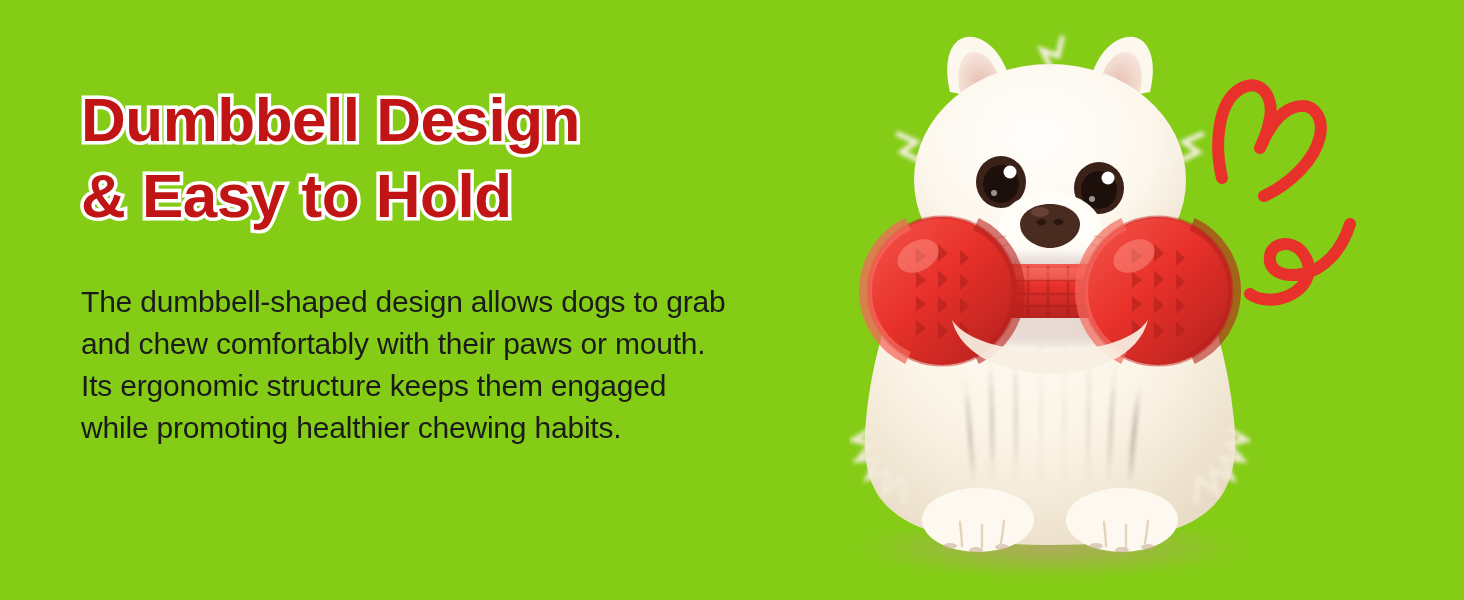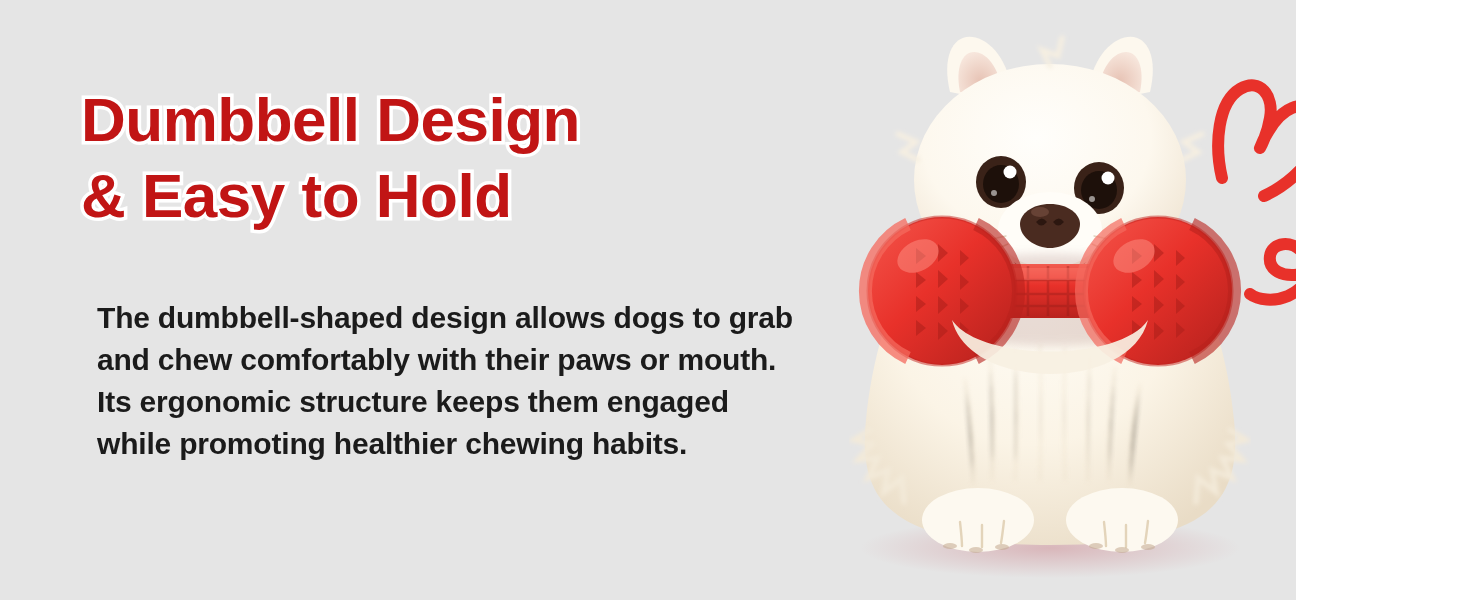--- a/index.html
+++ b/index.html
@@ -2,23 +2,23 @@
 <html><head>
 <meta charset="utf-8">
 <style>
   html, body {
     margin: 0;
     padding: 0;
     background: #ffffff;
   }
   .banner {
     position: relative;
-    width: 1296px;
+    width: 1464px;
     height: 600px;
-    background: #e5e5e5;
+    background: #84cc16;
     overflow: hidden;
     font-family: "Liberation Sans", sans-serif;
   }
 
   
   .copy {
     position: absolute;
     left: 81px;
     top: 82px;
     width: 790px;
@@ -30,24 +30,24 @@
     font-weight: 700;
     font-size: 62px;
     line-height: 1.23;
     letter-spacing: -0.5px;
     color: #c11515;
     -webkit-text-stroke: 7px #ffffff;
     paint-order: stroke fill;
     white-space: pre-line;
   }
   .body-copy {
-    margin: 16px;
+    margin: 0;
     padding-top: 46px;
     font-family: "Liberation Sans", sans-serif;
-    font-weight: 700;
+    font-weight: 400;
     font-size: 30px;
     line-height: 1.40;
     color: #1b1b1b;
     letter-spacing: -0.2px;
     white-space: pre-line;
   }
 
   
   .doodle {
     position: absolute;

